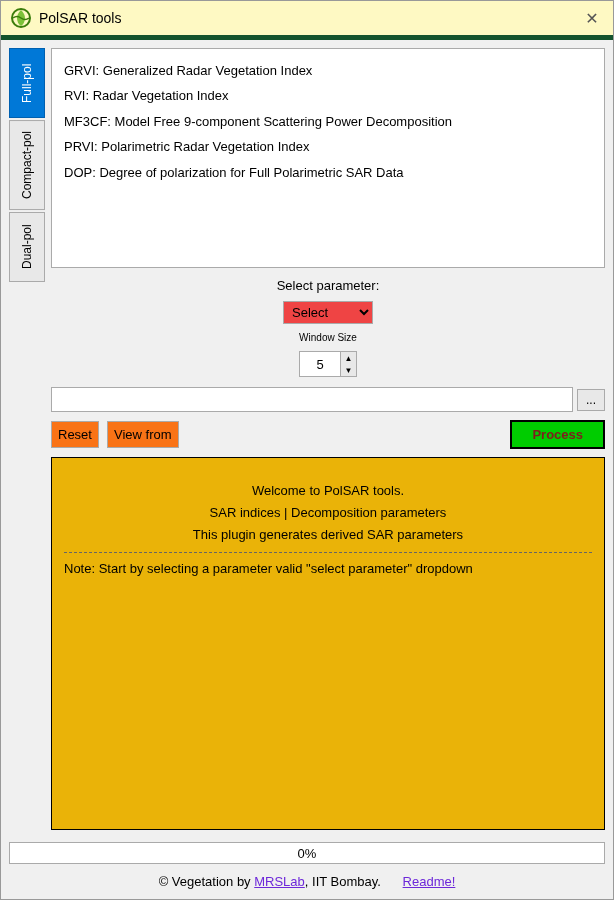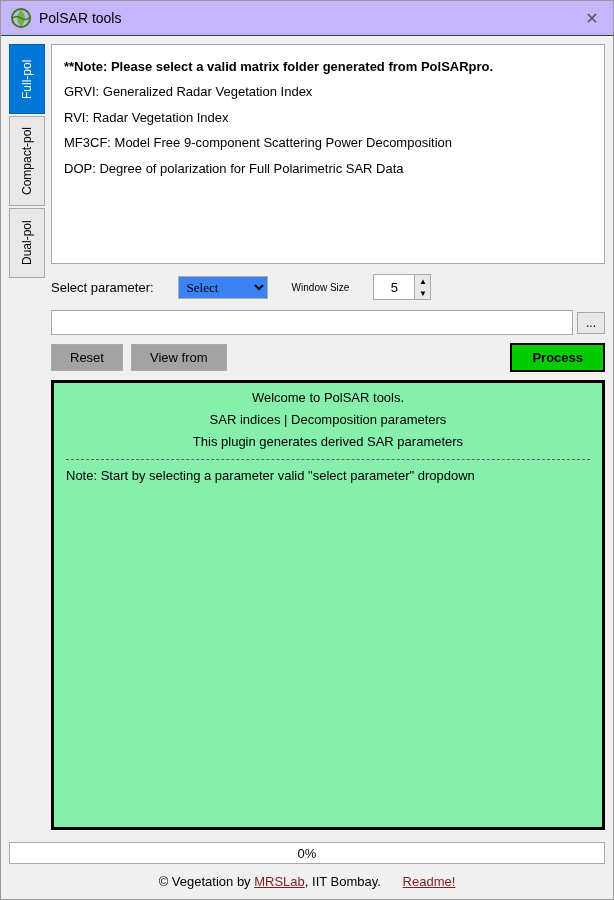--- a/index.html
+++ b/index.html
@@ -14,22 +14,22 @@
     .window {
       width: 614px;
       min-height: 900px;
       background: #f0f0f0;
       border: 1px solid #999;
       box-shadow: 2px 2px 8px rgba(0,0,0,0.3);
       display: flex;
       flex-direction: column;
     }
     .title-bar {
-      background: #c4b5fd;
-      border-bottom: 1px solid #14532d;
+      background: #fef9c3;
+      border-bottom: 5px solid #14532d;
       padding: 6px 10px;
       display: flex;
       align-items: center;
       justify-content: space-between;
     }
     .title-bar-left {
       display: flex;
       align-items: center;
       gap: 8px;
     }
@@ -114,34 +114,34 @@
       margin-bottom: 2px;
     }
     .info-box .note {
       font-weight: bold;
     }
 
     
     .param-row {
       display: flex;
       align-items: center;
-      gap: 24px;
+      gap: 8px;
       padding: 2px 0;
+      flex-direction: column;
     }
     .param-label {
       font-size: 13px;
       white-space: nowrap;
     }
     .param-select {
       padding: 2px 4px;
       font-size: 13px;
       min-width: 90px;
       border: 1px solid #aaa;
-      background: #3b82f6;
-      font-family: Liberation Serif, serif;
+      background: #ef4444;
     }
     .window-size-label {
       font-size: 10px;
       white-space: nowrap;
     }
     .spinner-wrap {
       display: flex;
       align-items: center;
       border: 1px solid #aaa;
       background: #fff;
@@ -194,41 +194,41 @@
     }
 
     
     .action-row {
       display: flex;
       align-items: center;
       gap: 8px;
     }
     .action-btn {
       border: 1px solid #aaa;
-      background: #a3a3a3;
-      padding: 5px 18px;
+      background: #f97316;
+      padding: 5px 6px;
       cursor: pointer;
       font-size: 13px;
     }
     .process-btn {
       margin-left: auto;
       border: 2px solid #000;
       background: #00cc00;
-      color: #000000;
+      color: #7f1d1d;
       padding: 5px 20px;
       cursor: pointer;
       font-size: 13px;
       font-weight: bold;
     }
 
     
     .output-box {
-      border: 3px solid #000000;
-      background: #86efac;
-      padding: 4px 12px;
+      border: 1px solid #000000;
+      background: #eab308;
+      padding: 22px 12px;
       min-height: 200px;
       font-size: 13px;
       color: #000;
       flex: 1;
     }
     .output-welcome {
       text-align: center;
       margin-bottom: 6px;
       line-height: 1.7;
     }
@@ -267,21 +267,21 @@
     }
 
     
     .footer {
       padding: 6px 12px 10px 12px;
       text-align: center;
       font-size: 13px;
       color: #000;
     }
     .footer a {
-      color: #7f1d1d;
+      color: #6d28d9;
       text-decoration: underline;
     }
   </style>
 </head>
 <body>
 
 <div class="window">
 
   <div class="title-bar">
     <div class="title-bar-left">
@@ -300,24 +300,24 @@
 
     <div class="tab-panel">
       <button class="tab-btn active">Full-pol</button>
       <button class="tab-btn">Compact-pol</button>
       <button class="tab-btn">Dual-pol</button>
     </div>
 
     <div class="right-panel">
 
       <div class="info-box">
-        <p class="note">**Note: Please select a valid matrix folder generated from PolSARpro.</p>
         <p>GRVI: Generalized Radar Vegetation Index</p>
         <p>RVI: Radar Vegetation Index</p>
         <p>MF3CF: Model Free 9-component Scattering Power Decomposition</p>
+        <p>PRVI: Polarimetric Radar Vegetation Index</p>
         <p>DOP: Degree of polarization for Full Polarimetric SAR Data</p>
       </div>
 
       <div class="param-row">
         <span class="param-label">Select parameter:</span>
         <select class="param-select">
           <option>Select</option>
           <option>GRVI</option>
           <option>RVI</option>
           <option>MF3CF</option>

